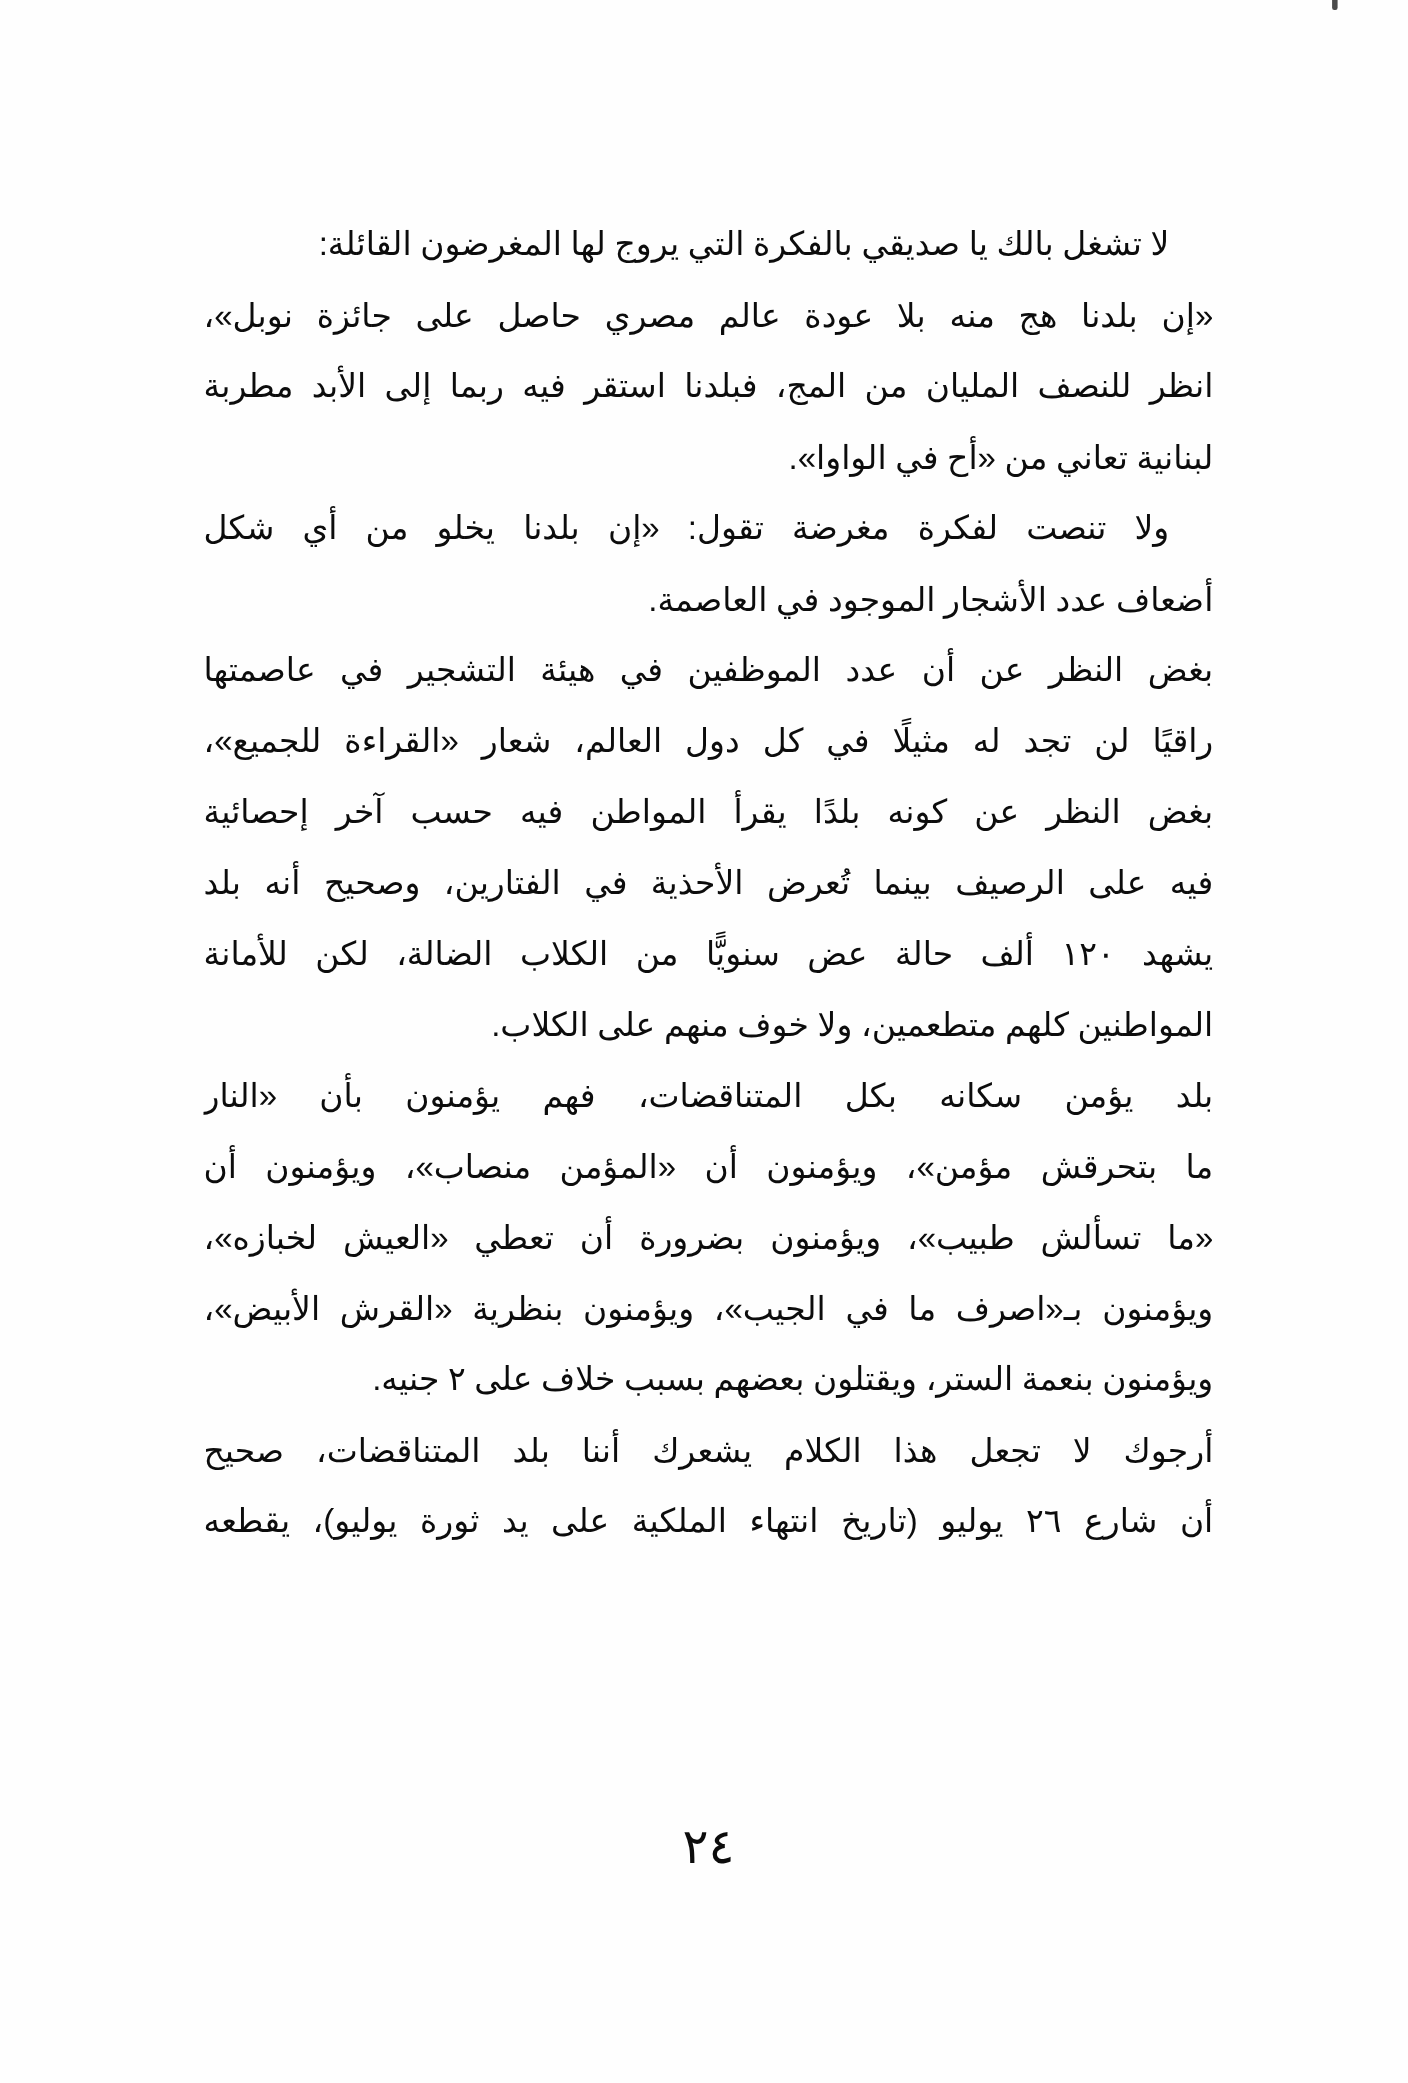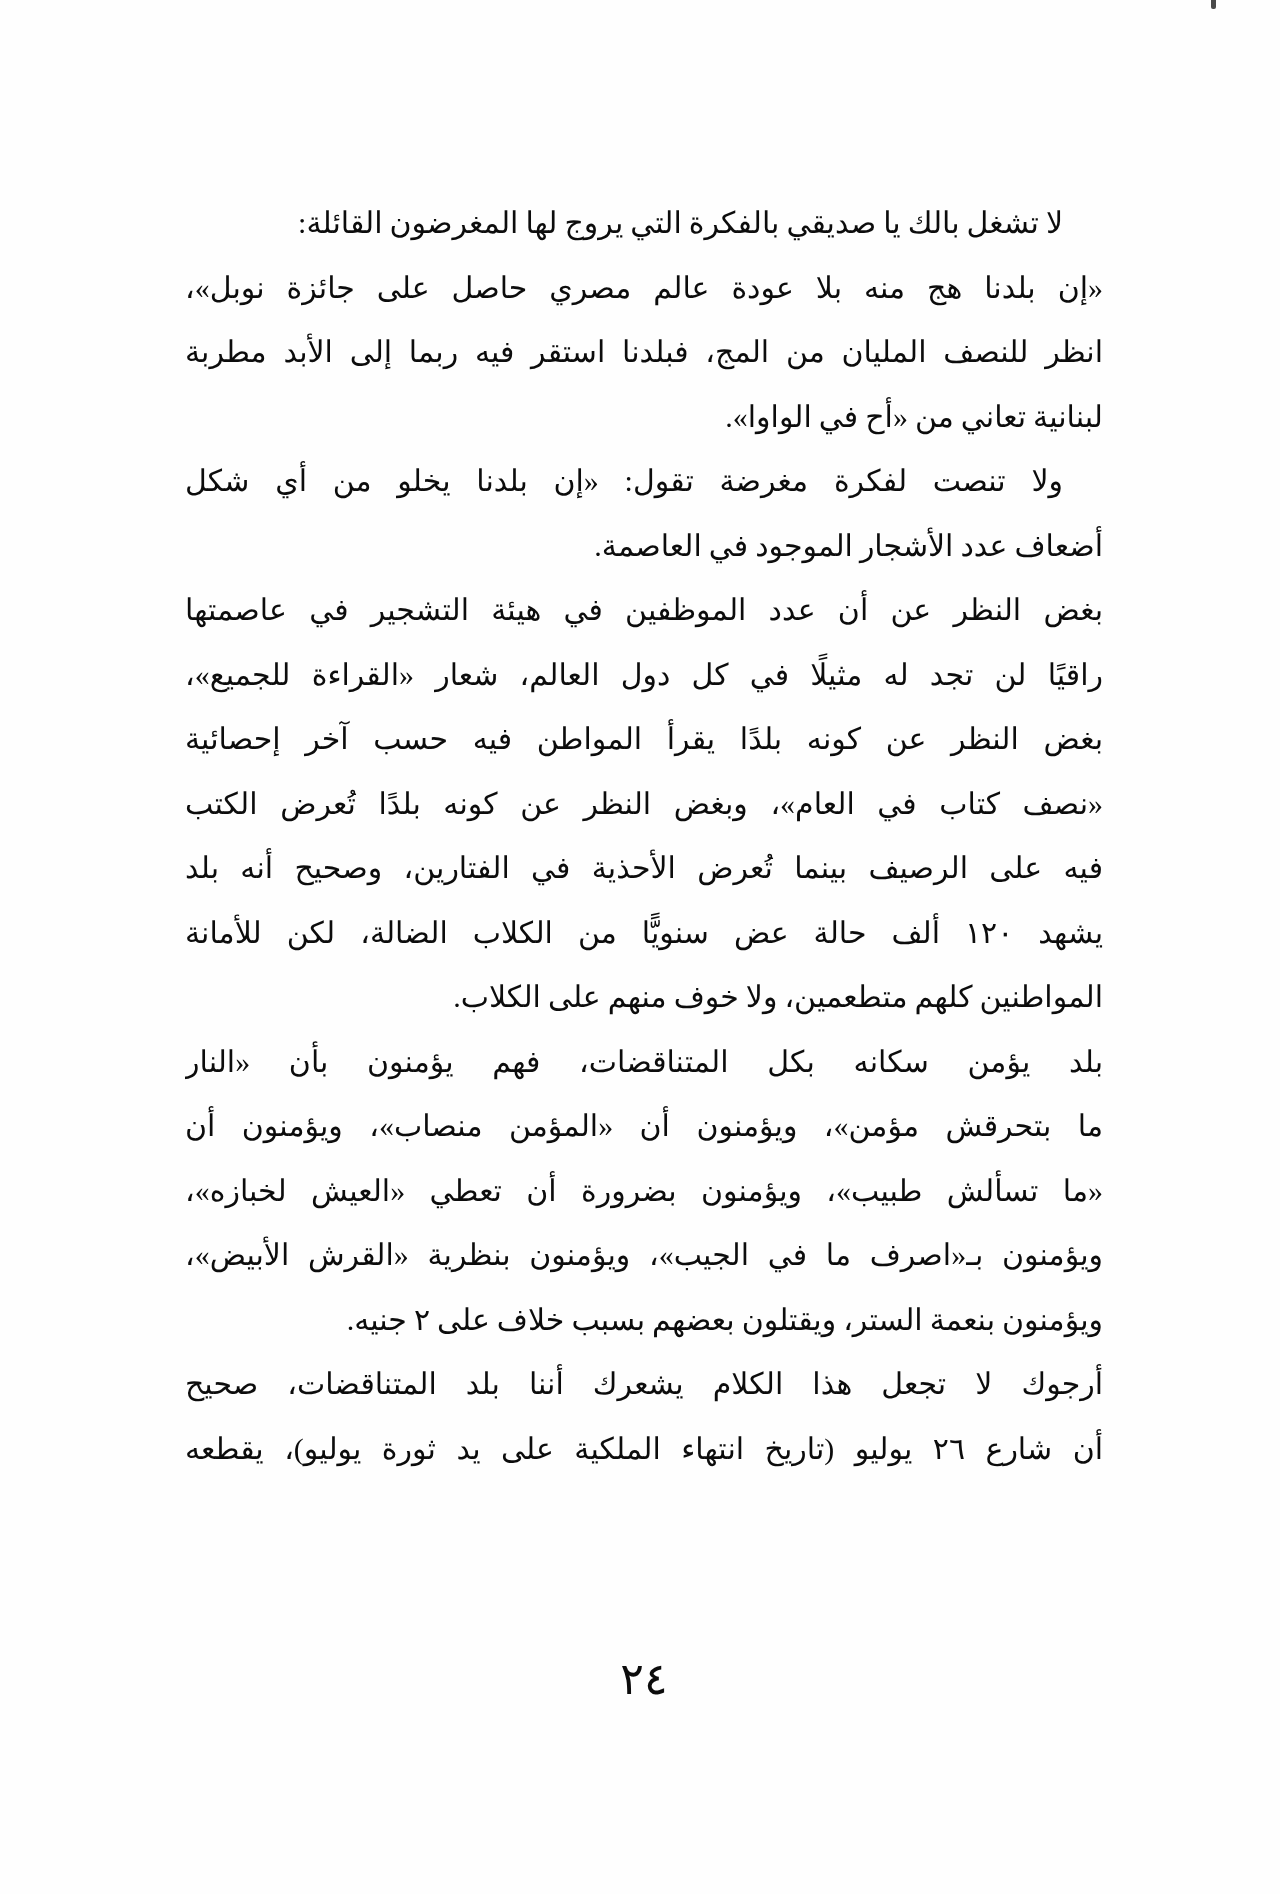--- a/index.html
+++ b/index.html
@@ -5,21 +5,21 @@
   html, body {
     margin: 0;
     padding: 0;
     background: #ffffff;
   }
   .page {
     position: relative;
     width: 1280px;
     height: 1894px;
     background: #fefefe;
-    font-family: Liberation Serif, serif;
+    font-family: Liberation Sans, sans-serif;
     color: #0c0c0c;
     direction: rtl;
     overflow: hidden;
   }
   .scan-speck {
     position: absolute;
     top: 0;
     left: 1211px;
     width: 5px;
     height: 9px;
@@ -71,21 +71,20 @@
   <main class="text-block">
     <p class="line indent noj">لا تشغل بالك يا صديقي بالفكرة التي يروج لها المغرضون القائلة:</p>
     <p class="line">«إن بلدنا هج منه بلا عودة عالم مصري حاصل على جائزة نوبل»،</p>
     <p class="line">انظر للنصف المليان من المج، فبلدنا استقر فيه ربما إلى الأبد مطربة</p>
     <p class="line noj">لبنانية تعاني من «أح في الواوا».</p>
     <p class="line indent">ولا تنصت لفكرة مغرضة تقول: «إن بلدنا يخلو من أي شكل</p>
     <p class="line noj">أضعاف عدد الأشجار الموجود في العاصمة.</p>
     <p class="line">بغض النظر عن أن عدد الموظفين في هيئة التشجير في عاصمتها</p>
     <p class="line">راقيًا لن تجد له مثيلًا في كل دول العالم، شعار «القراءة للجميع»،</p>
     <p class="line">بغض النظر عن كونه بلدًا يقرأ المواطن فيه حسب آخر إحصائية</p>
-    <p class="line">«نصف كتاب في العام»، وبغض النظر عن كونه بلدًا تُعرض الكتب</p>
     <p class="line">فيه على الرصيف بينما تُعرض الأحذية في الفتارين، وصحيح أنه بلد</p>
     <p class="line">يشهد ١٢٠ ألف حالة عض سنويًّا من الكلاب الضالة، لكن للأمانة</p>
     <p class="line noj">المواطنين كلهم متطعمين، ولا خوف منهم على الكلاب.</p>
     <p class="line">بلد يؤمن سكانه بكل المتناقضات، فهم يؤمنون بأن «النار</p>
     <p class="line">ما بتحرقش مؤمن»، ويؤمنون أن «المؤمن منصاب»، ويؤمنون أن</p>
     <p class="line">«ما تسألش طبيب»، ويؤمنون بضرورة أن تعطي «العيش لخبازه»،</p>
     <p class="line">ويؤمنون بـ«اصرف ما في الجيب»، ويؤمنون بنظرية «القرش الأبيض»،</p>
     <p class="line noj">ويؤمنون بنعمة الستر، ويقتلون بعضهم بسبب خلاف على ٢ جنيه.</p>
     <p class="line">أرجوك لا تجعل هذا الكلام يشعرك أننا بلد المتناقضات، صحيح</p>
     <p class="line">أن شارع ٢٦ يوليو (تاريخ انتهاء الملكية على يد ثورة يوليو)، يقطعه</p>

